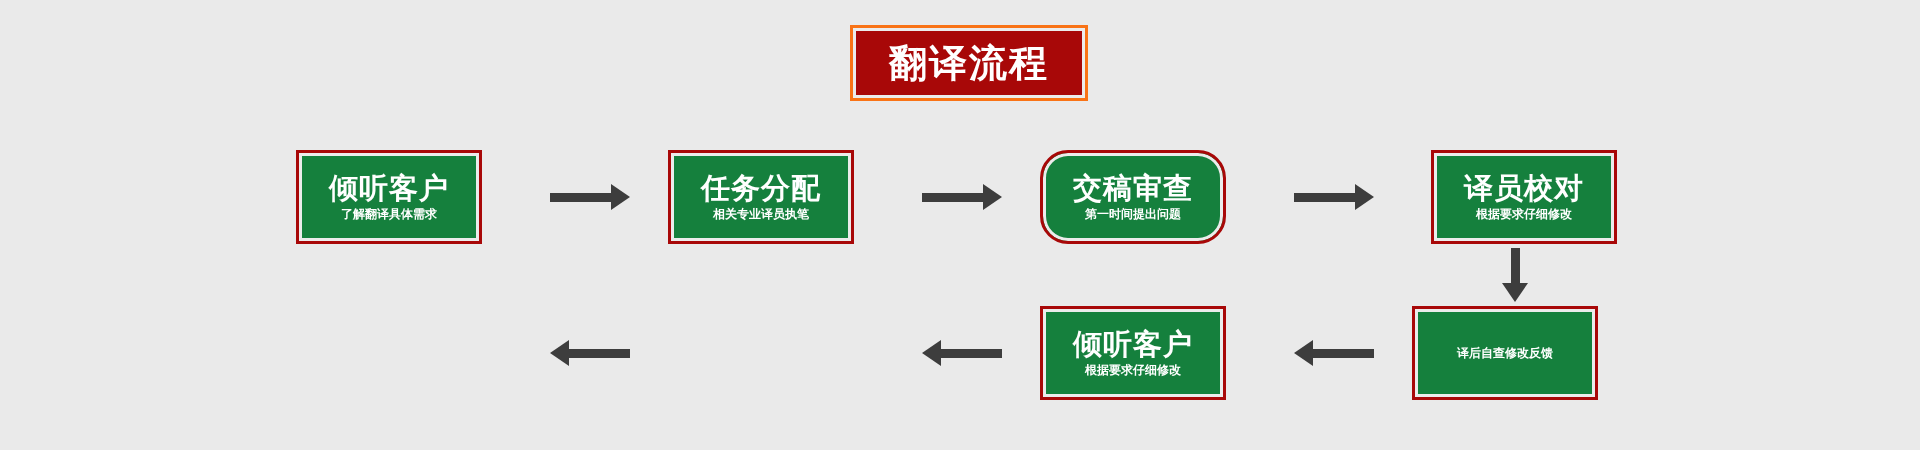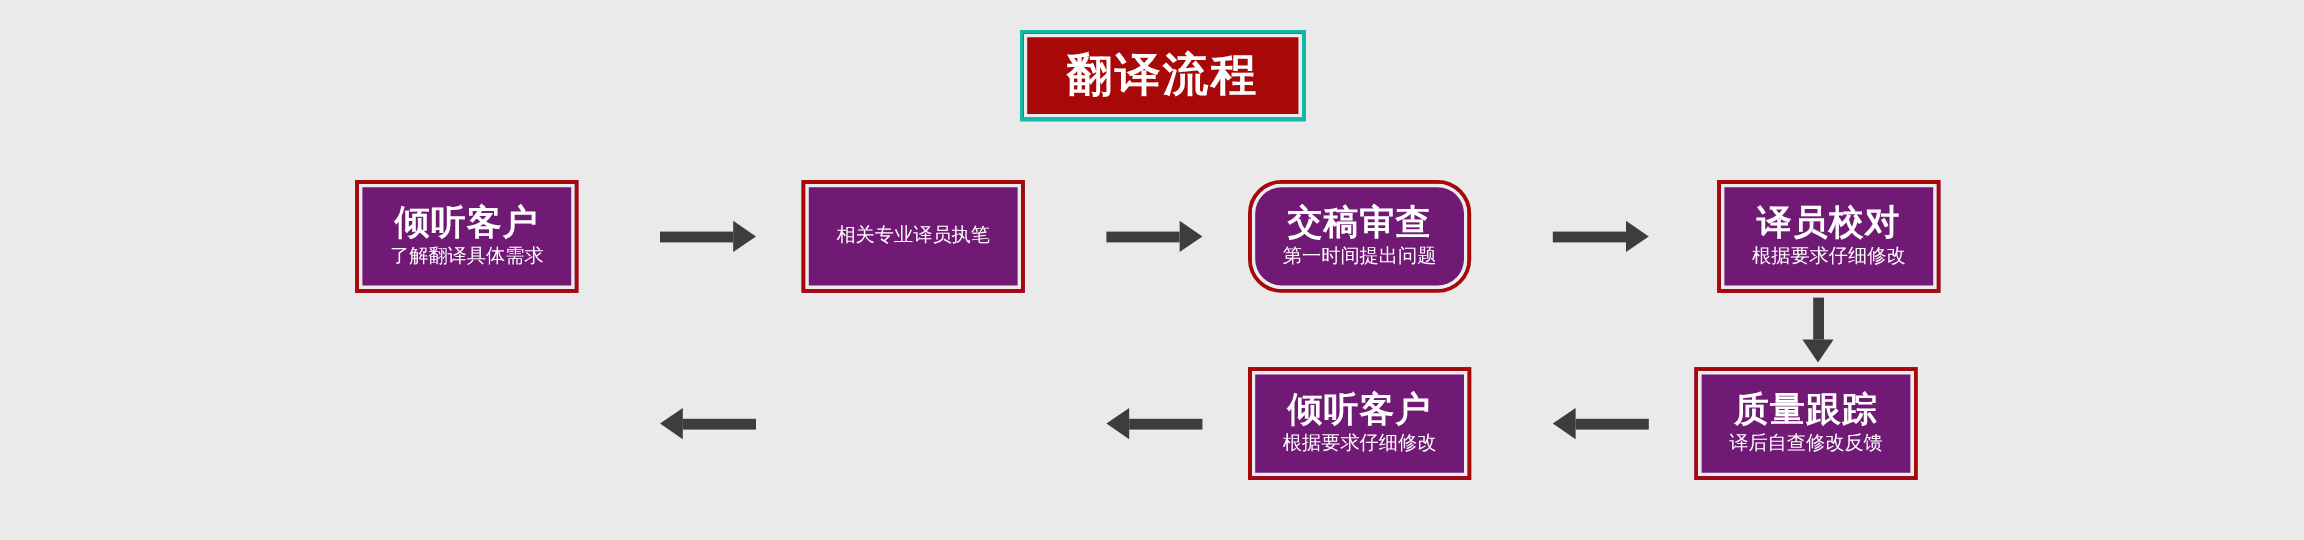--- a/index.html
+++ b/index.html
@@ -20,63 +20,63 @@
   }
 
   
   .title-box {
     position: absolute;
     left: 850px;
     top: 25px;
     width: 232px;
     height: 70px;
     background: #a80808;
-    border: 3px solid #14b8a6;
+    border: 3px solid #f97316;
     box-shadow: inset 0 0 0 3px #ececec;
     display: flex;
     align-items: center;
     justify-content: center;
     box-sizing: content-box;
   }
   .title-text {
     color: #ffffff;
     font-size: 38px;
     font-weight: bold;
     letter-spacing: 2px;
     line-height: 1;
     white-space: nowrap;
   }
 
   
   .step-box {
     position: absolute;
     width: 180px;
     height: 88px;
-    background: #701a75;
+    background: #15803d;
     border: 3px solid #a80808;
     box-shadow: inset 0 0 0 3px #ececec;
     box-sizing: content-box;
     display: flex;
     flex-direction: column;
     align-items: center;
     justify-content: center;
   }
   .step-title {
     color: #ffffff;
     font-size: 29px;
     font-weight: bold;
     line-height: 1.05;
     letter-spacing: 1px;
     white-space: nowrap;
     margin-bottom: 4px;
   }
   .step-sub {
     color: #ffffff;
-    font-size: 16px;
-    font-weight: normal;
+    font-size: 12px;
+    font-weight: bold;
     line-height: 1.05;
     letter-spacing: 0px;
     white-space: nowrap;
   }
 
   
   .arrow-h {
     position: absolute;
     height: 26px;
     display: flex;
@@ -135,20 +135,21 @@
     <span class="step-title">倾听客户</span>
     <span class="step-sub">了解翻译具体需求</span>
   </div>
 
   <div class="arrow-h right" style="left:550px; top:184px; width:80px;">
     <div class="shaft"></div>
     <div class="head head-right"></div>
   </div>
 
   <div class="step-box" style="left:668px; top:150px;">
+    <span class="step-title">任务分配</span>
     <span class="step-sub">相关专业译员执笔</span>
   </div>
 
   <div class="arrow-h right" style="left:922px; top:184px; width:80px;">
     <div class="shaft"></div>
     <div class="head head-right"></div>
   </div>
 
   <div class="step-box" style="left:1040px; top:150px;border-radius:28px;">
     <span class="step-title">交稿审查</span>
@@ -164,21 +165,20 @@
     <span class="step-title">译员校对</span>
     <span class="step-sub">根据要求仔细修改</span>
   </div>
 
   <div class="arrow-v" style="left:1502px; top:248px; height:54px;">
     <div class="shaft-v"></div>
     <div class="head-down"></div>
   </div>
 
   <div class="step-box" style="left:1412px; top:306px;">
-    <span class="step-title">质量跟踪</span>
     <span class="step-sub">译后自查修改反馈</span>
   </div>
 
   <div class="arrow-h left" style="left:1294px; top:340px; width:80px;">
     <div class="head head-left"></div>
     <div class="shaft"></div>
   </div>
 
   <div class="step-box" style="left:1040px; top:306px;">
     <span class="step-title">倾听客户</span>

